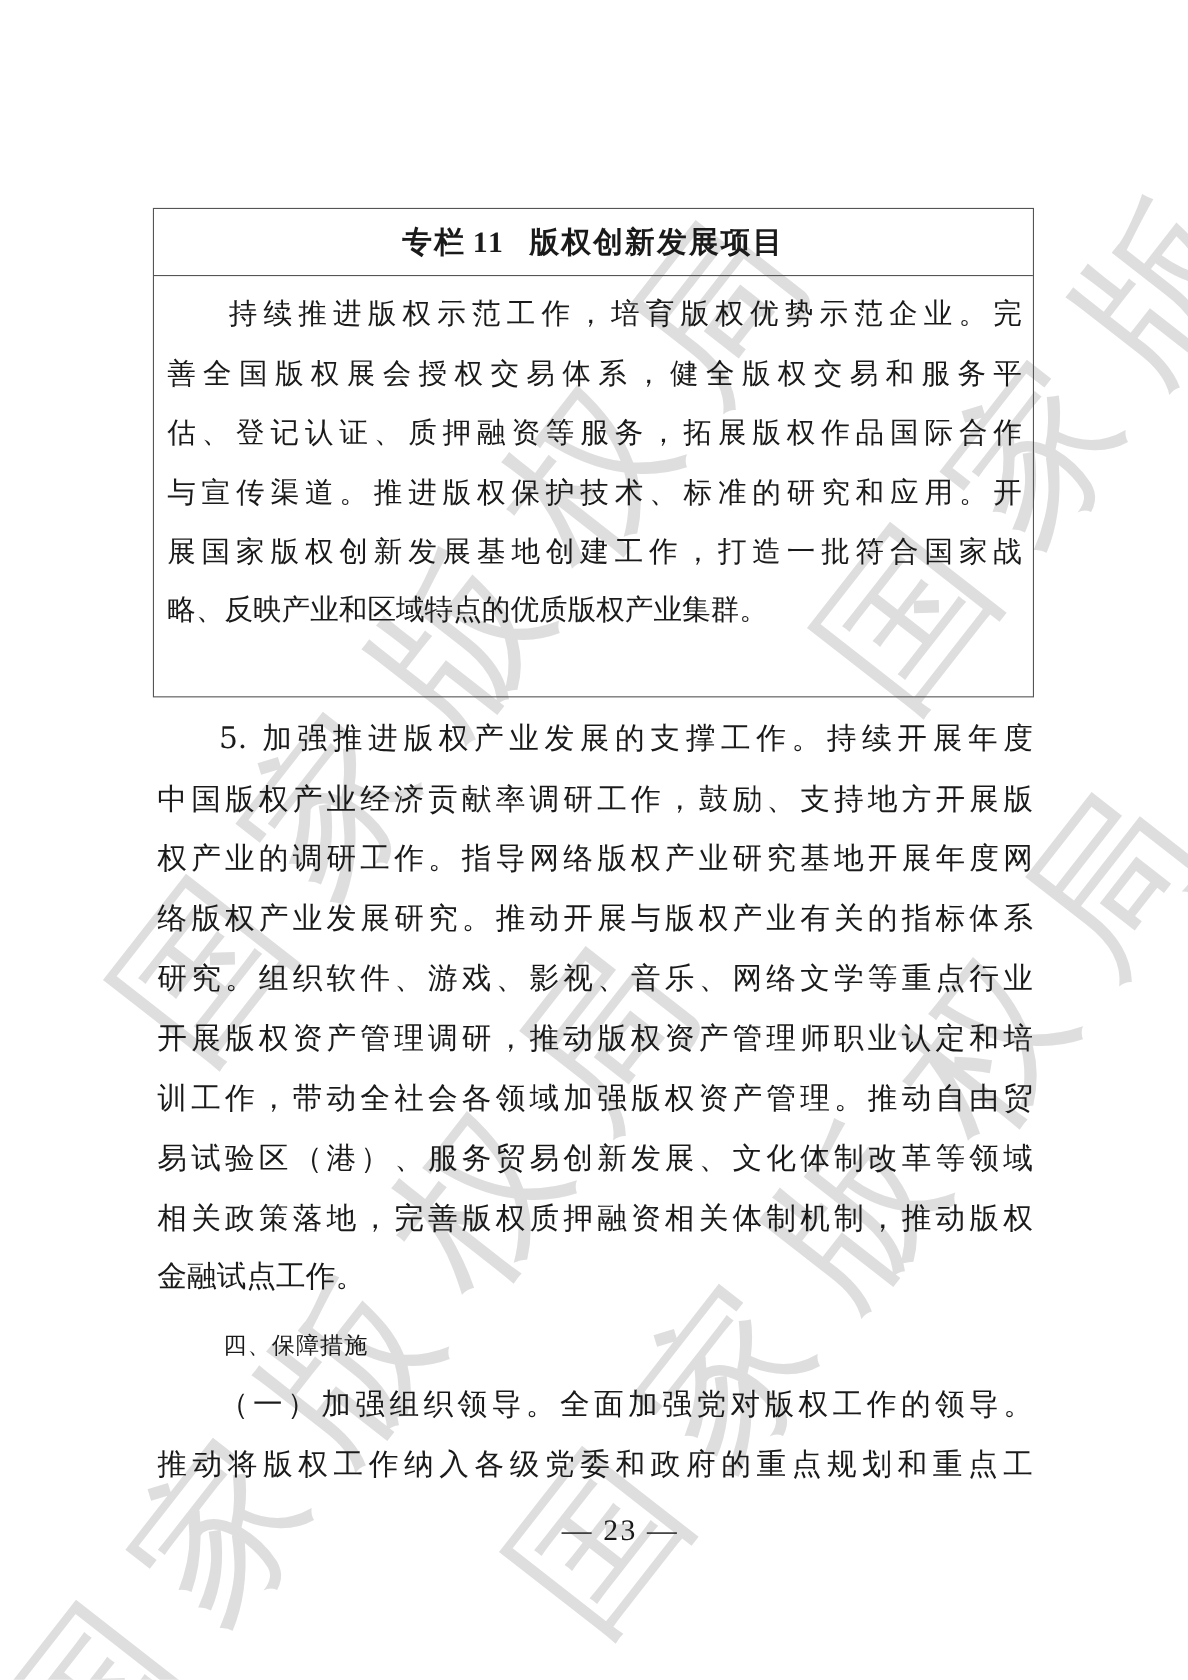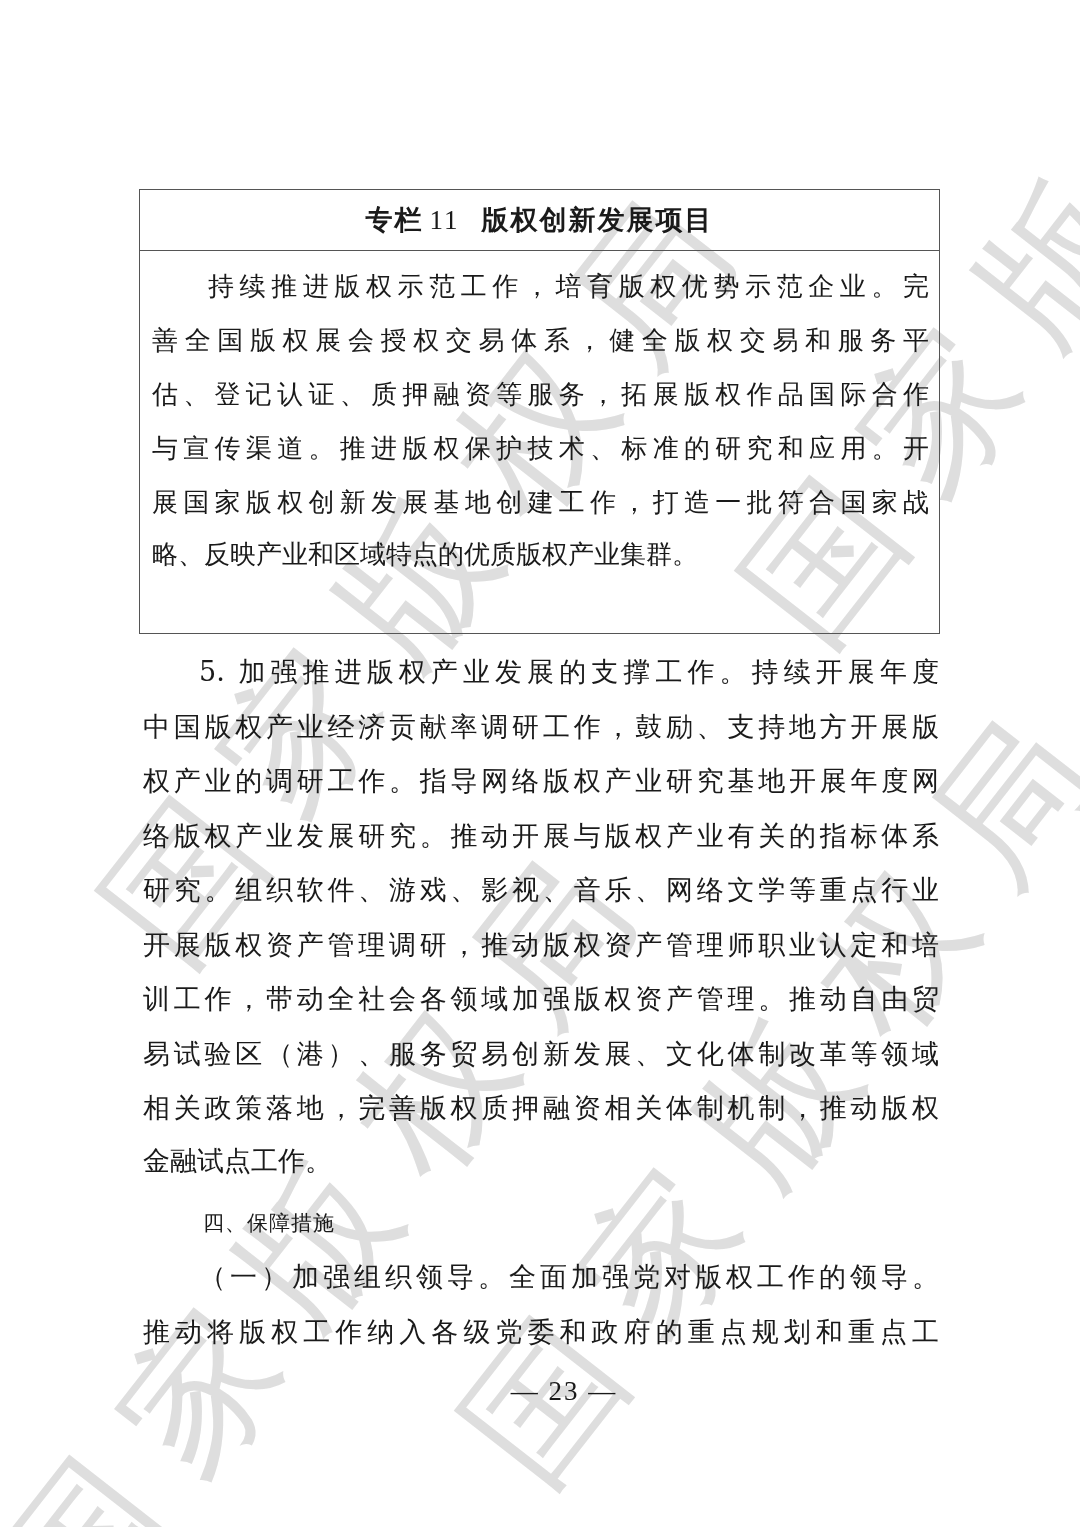--- a/index.html
+++ b/index.html
@@ -56,21 +56,21 @@
       display: flex;
       align-items: center;
       justify-content: center;
       font-family: "DejaVu Sans", "Liberation Sans", sans-serif;
       font-weight: bold;
       font-size: 27px;
       letter-spacing: 2px;
     }
     .column-title-row .num {
       font-family: "Liberation Serif", "DejaVu Serif", serif;
-      font-weight: normal;
+      font-weight: bold;
       margin: 0 22px 0 6px;
     }
     .column-body {
       padding: 8px 10px 0 12px;
     }
     .line {
       display: block;
       font-size: 26px;
       line-height: 54px;
       height: 54px;

